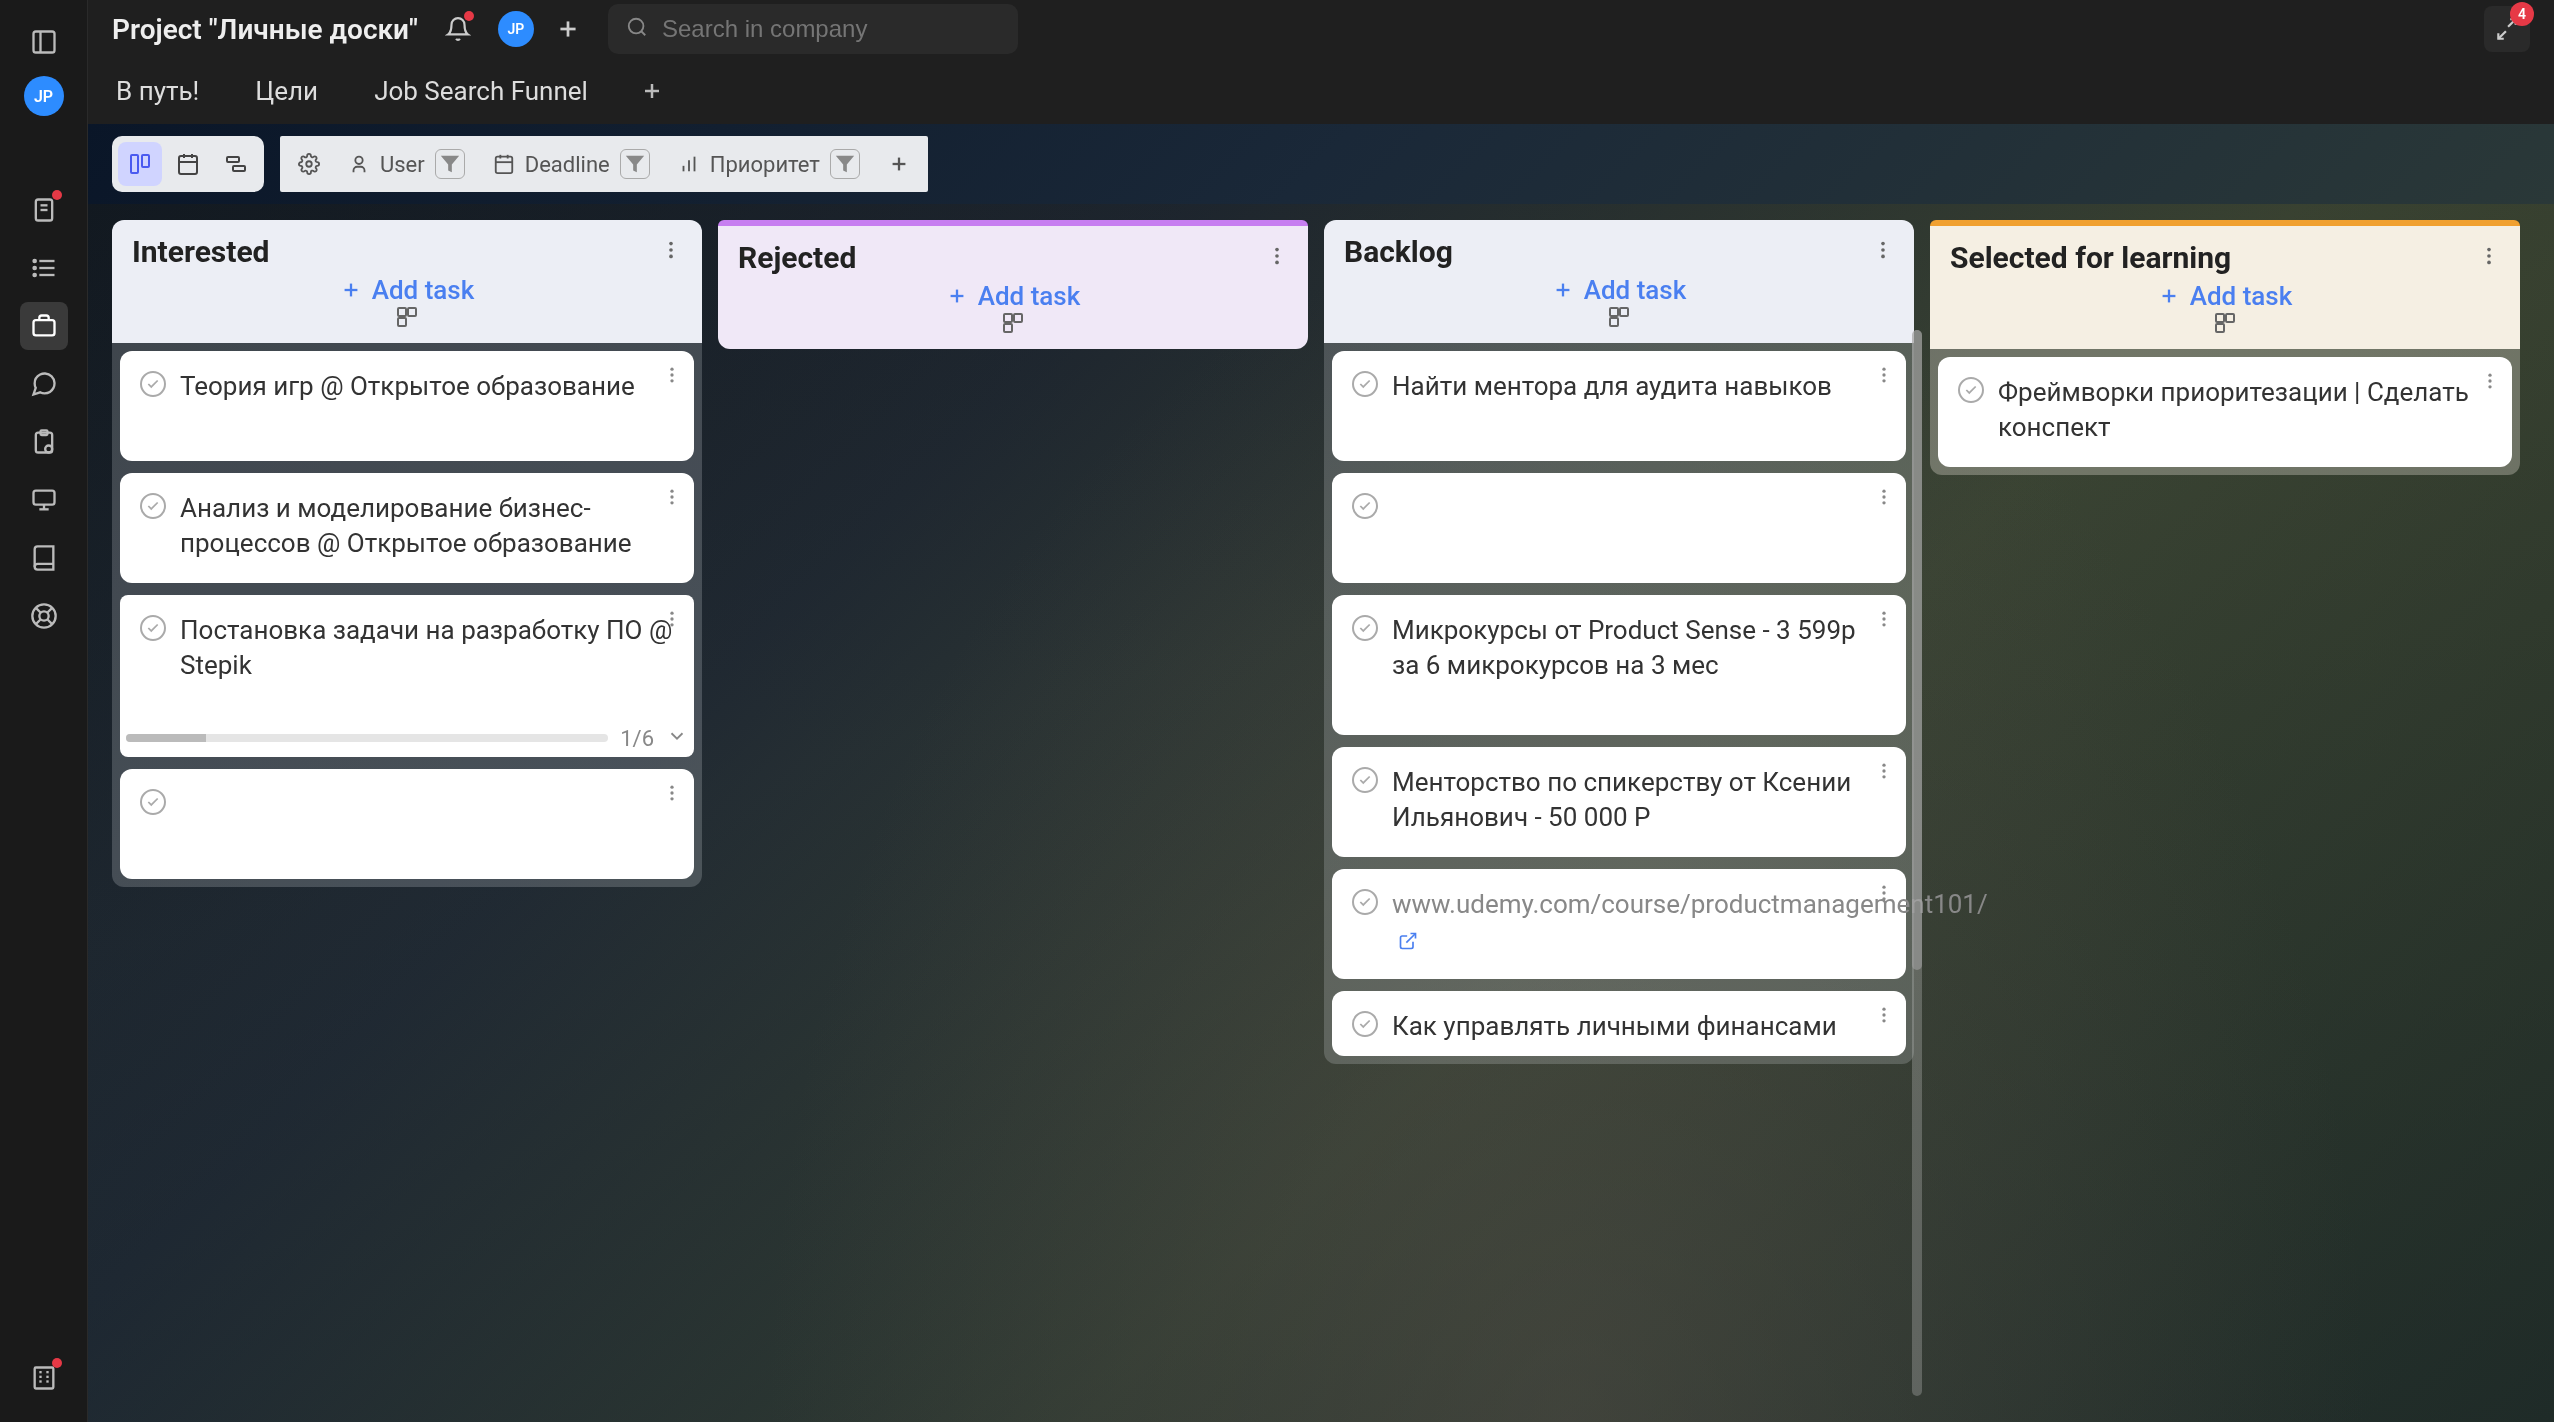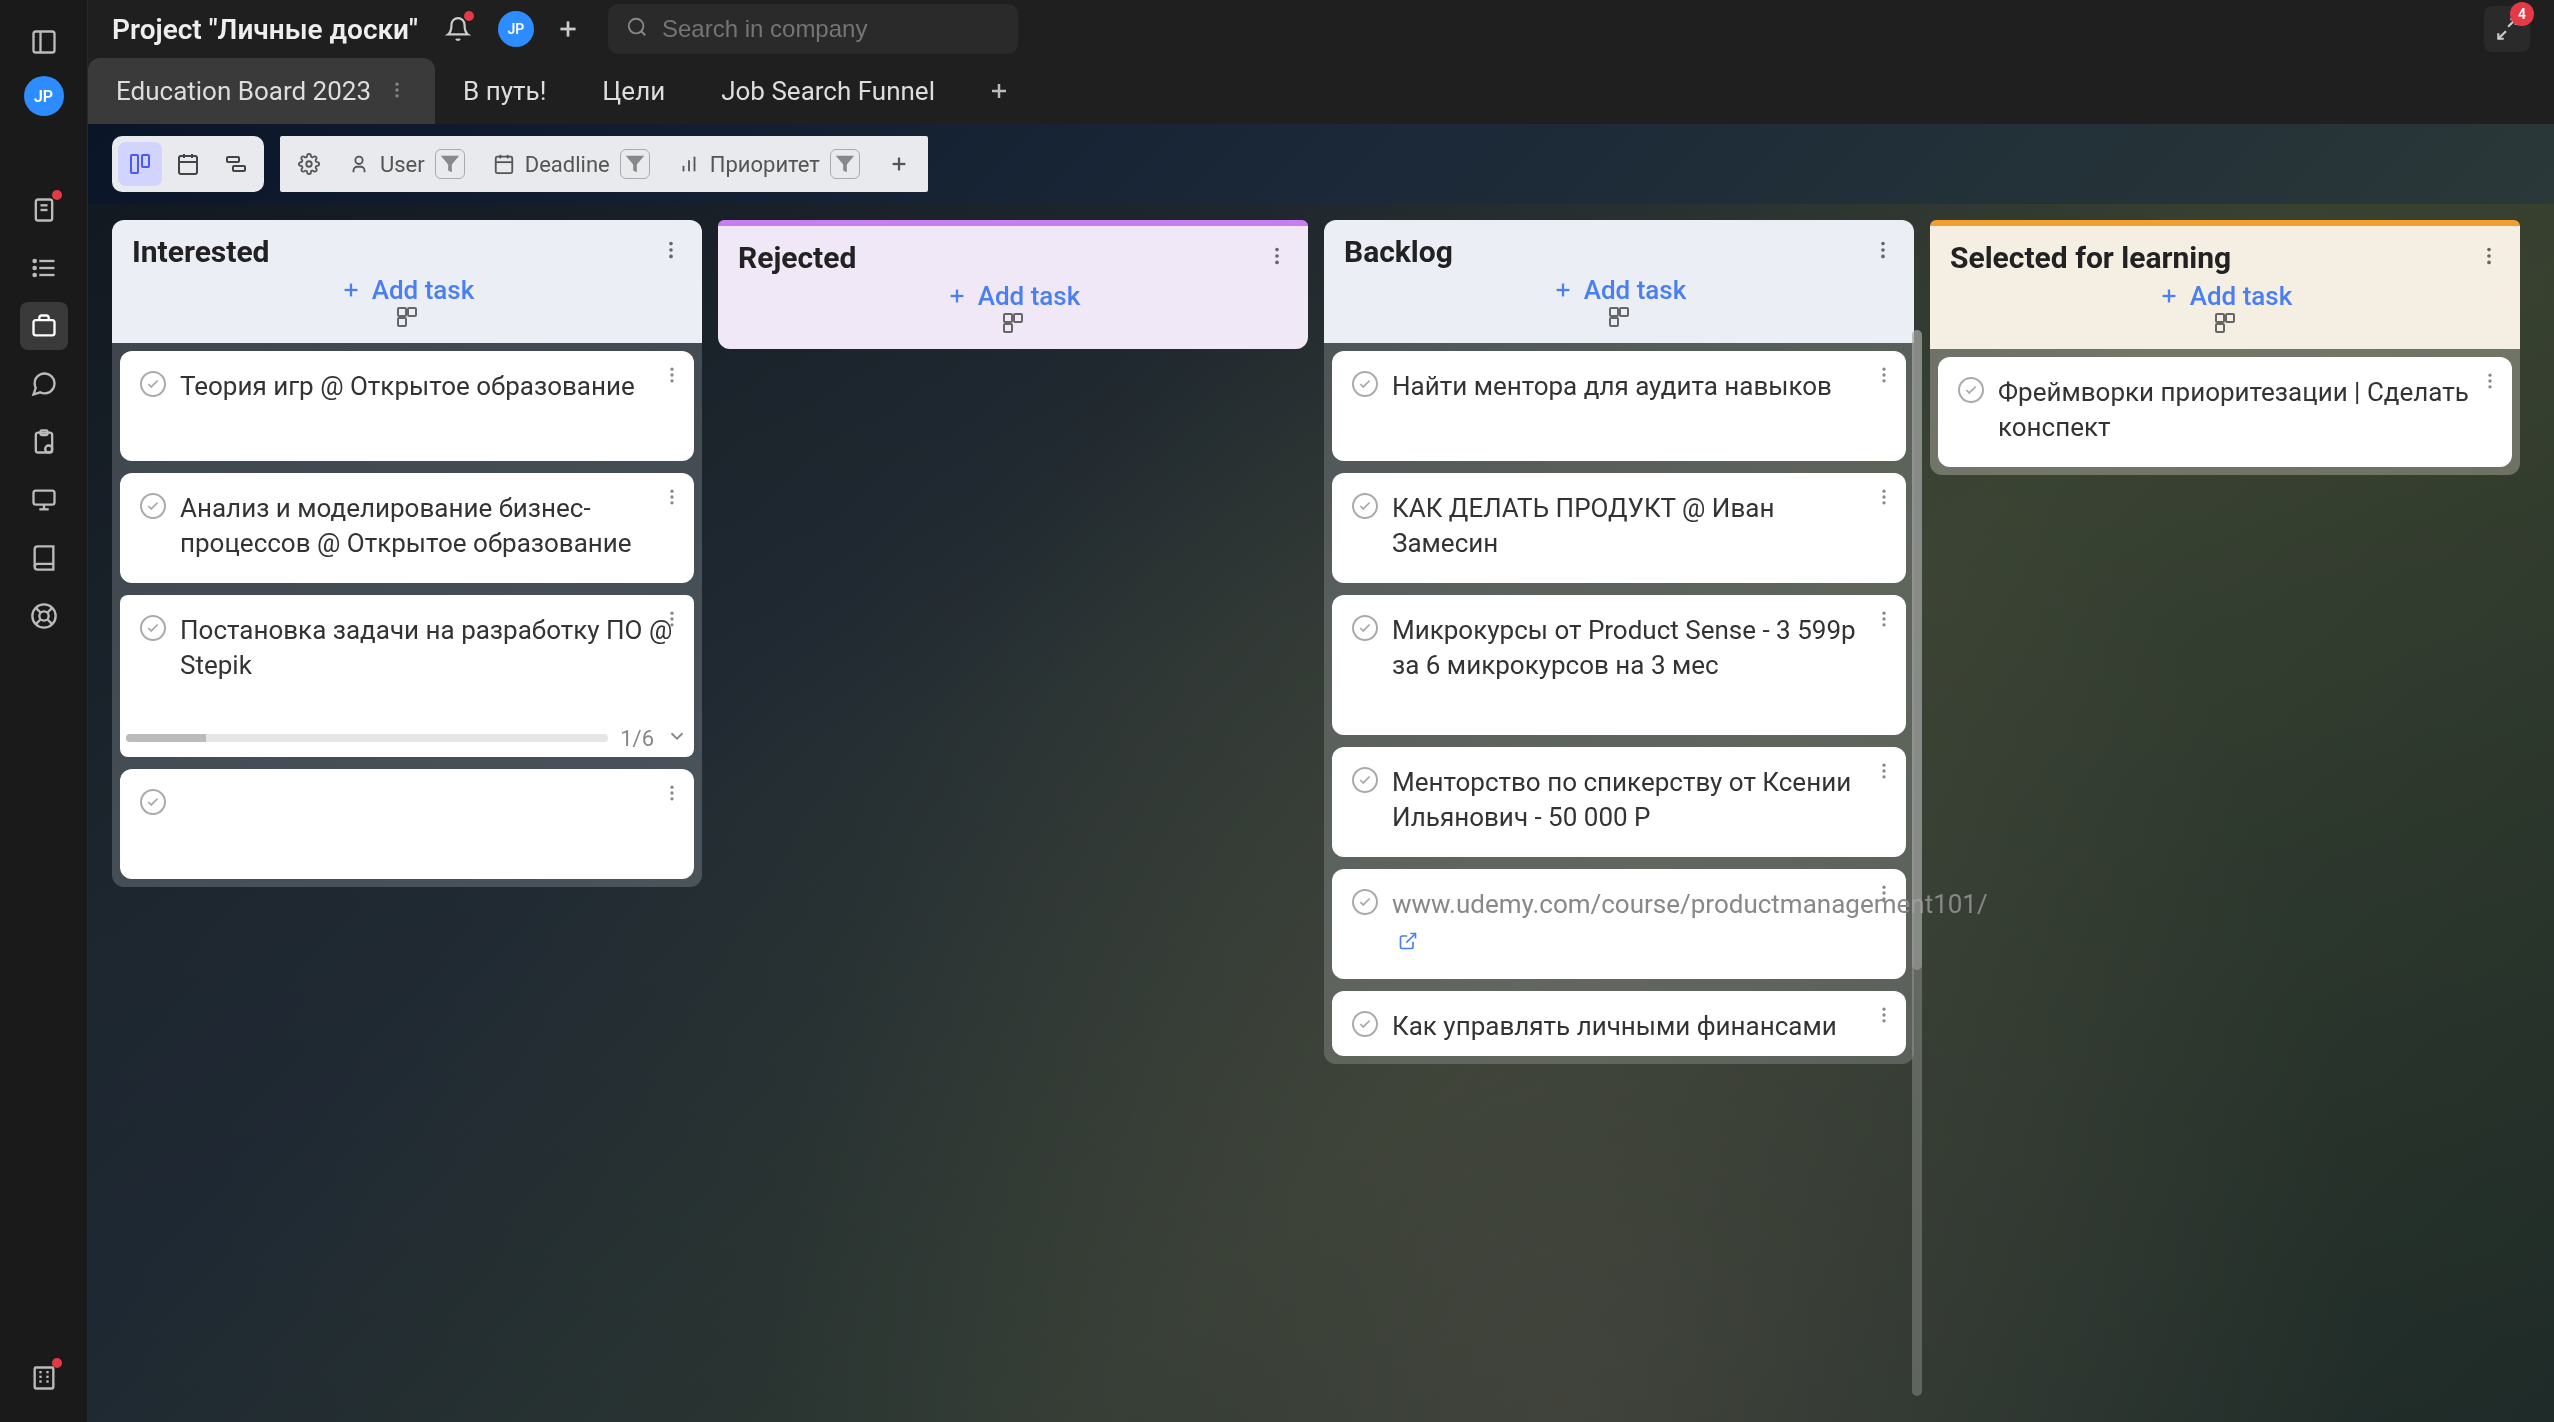--- a/index.html
+++ b/index.html
@@ -480,30 +480,20 @@
               <polyline points="15 3 20 3 20 8"></polyline>
               <polyline points="9 21 4 21 4 16"></polyline>
               <line x1="20" y1="3" x2="13" y2="10"></line>
               <line x1="4" y1="21" x2="11" y2="14"></line>
             </svg>
         </div>
       </div>
     </div>
 
     <div class="tabs">
-      <div class="tab active">
-        <span>Education Board 2023</span>
-        <span class="tab-more">
-          <svg width="20" height="20" viewBox="0 0 24 24" fill="currentColor">
-              <circle cx="12" cy="5" r="2"></circle>
-              <circle cx="12" cy="12" r="2"></circle>
-              <circle cx="12" cy="19" r="2"></circle>
-            </svg>
-        </span>
-      </div>
       <div class="tab">
         <span>В путь!</span>
       </div>
       <div class="tab">
         <span>Цели</span>
       </div>
       <div class="tab">
         <span>Job Search Funnel</span>
       </div>
       <div class="tab-add">
@@ -763,21 +753,20 @@
                   <circle cx="12" cy="12" r="2"></circle>
                   <circle cx="12" cy="19" r="2"></circle>
                 </svg></div>
           </div>
           <div class="card">
             <div class="card-check">
                 <svg width="14" height="14" viewBox="0 0 24 24" fill="none" stroke="currentColor" stroke-width="3">
                   <polyline points="20 6 9 17 4 12"></polyline>
                 </svg>
               </div>
-            <div class="card-title">КАК ДЕЛАТЬ ПРОДУКТ @ Иван Замесин</div>
             <div class="card-more"><svg width="20" height="20" viewBox="0 0 24 24" fill="currentColor">
                   <circle cx="12" cy="5" r="2"></circle>
                   <circle cx="12" cy="12" r="2"></circle>
                   <circle cx="12" cy="19" r="2"></circle>
                 </svg></div>
           </div>
           <div class="card" style="min-height:140px">
             <div class="card-check">
                 <svg width="14" height="14" viewBox="0 0 24 24" fill="none" stroke="currentColor" stroke-width="3">
                   <polyline points="20 6 9 17 4 12"></polyline>

